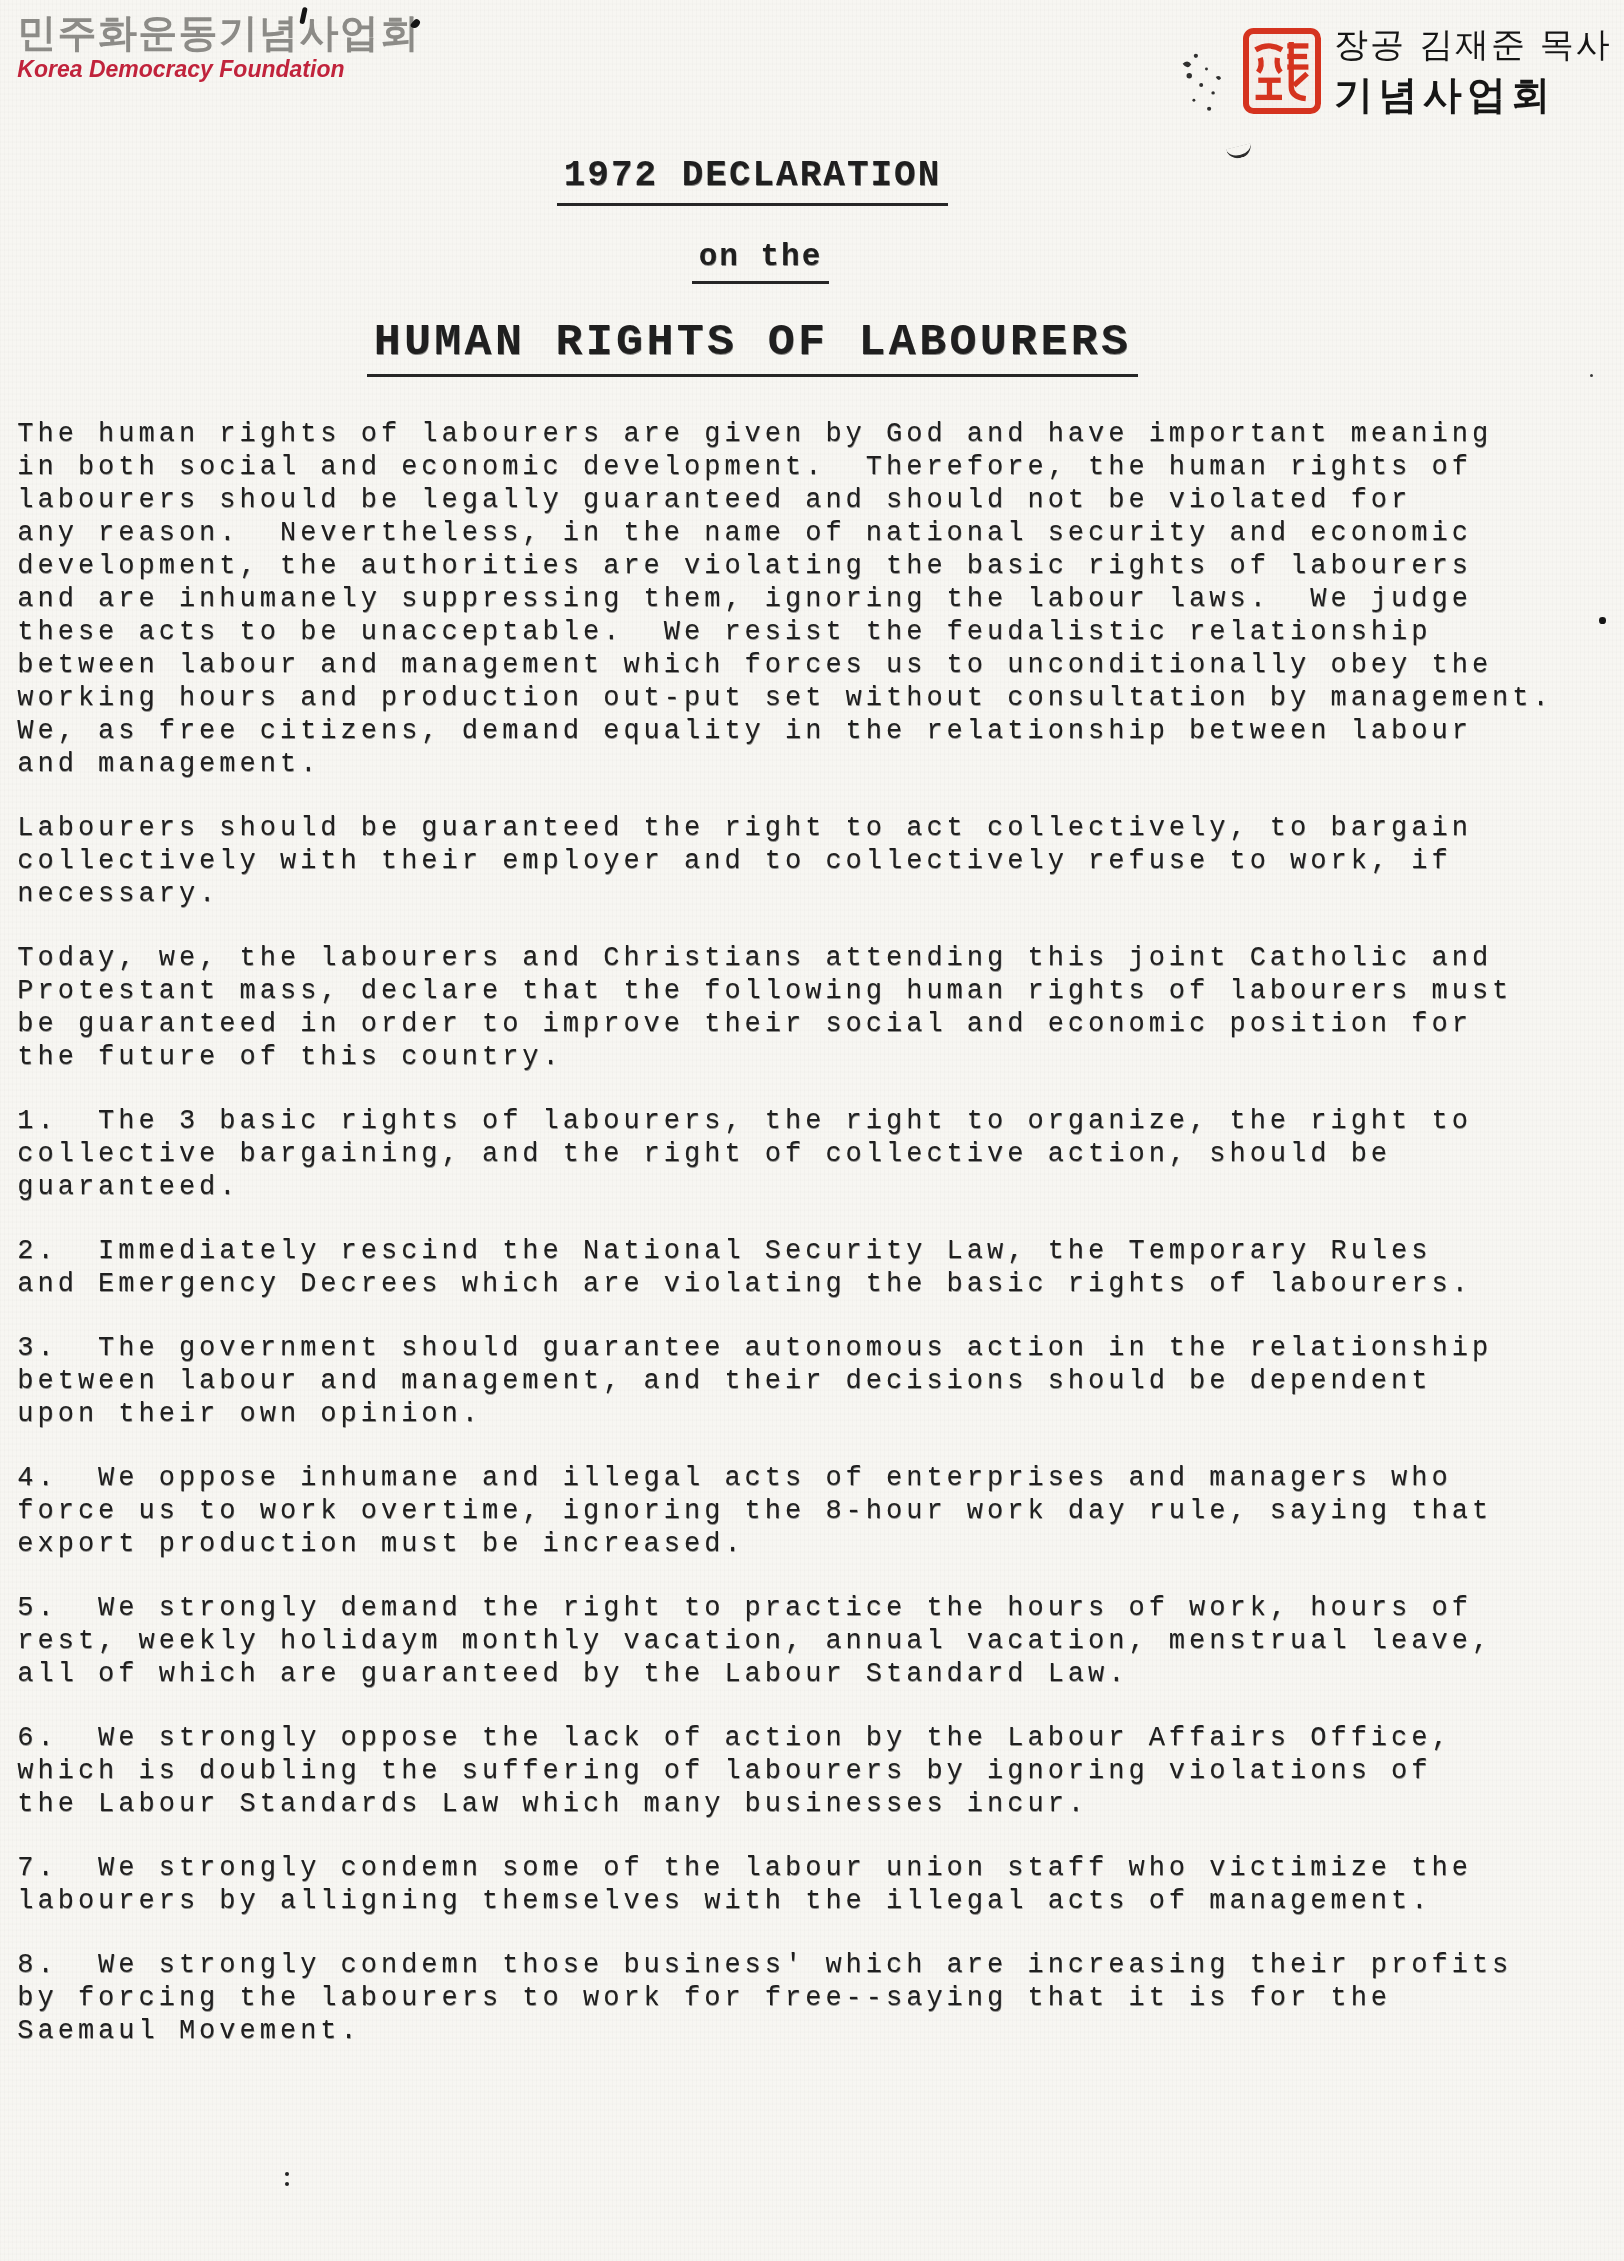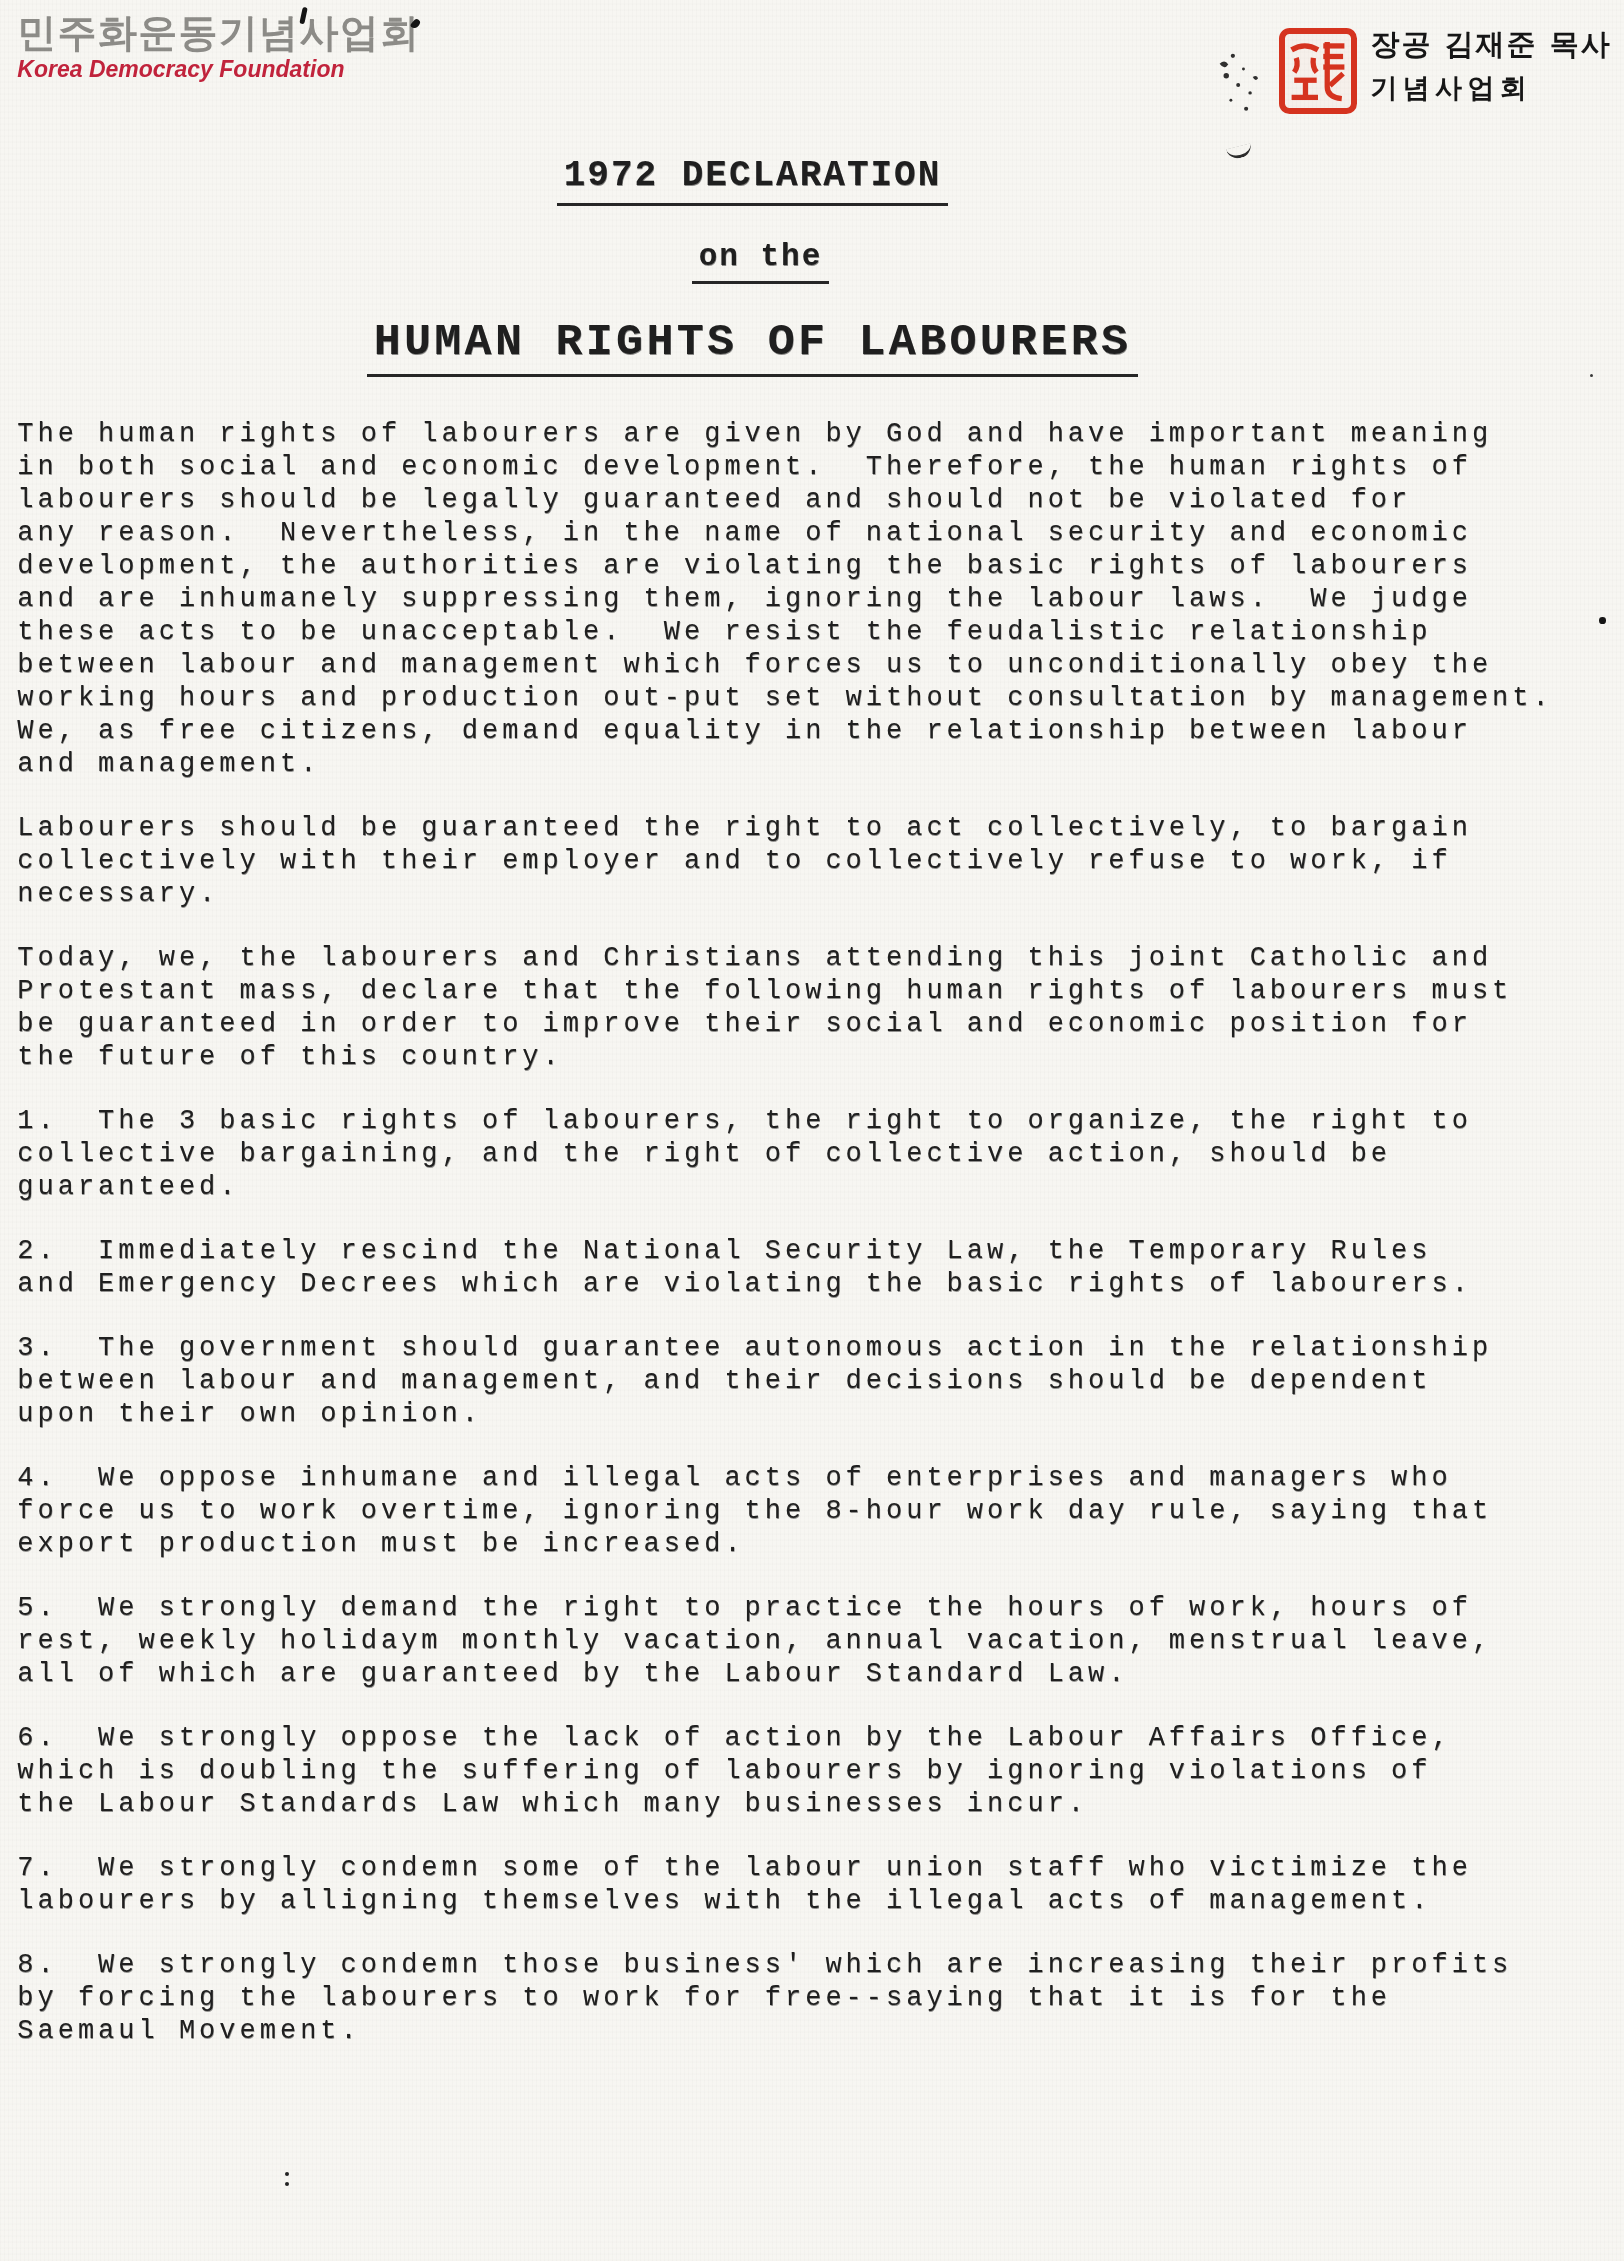--- a/index.html
+++ b/index.html
@@ -27,22 +27,22 @@
     font-size:23px; line-height:27px; color:#c2233c; margin-top:1.3px;
   }
   .seal-area { display:flex; gap:13.3px; align-items:flex-start; margin-top:17.3px; padding-right:4px; position:relative; }
   .splatter { margin-top:9.3px; }
   .stamp {
     flex:none; width:78px; height:86px; box-sizing:border-box;
     border:6px solid #d5331f; border-radius:10.6px; position:relative; background:rgba(213,51,31,0.03);
   }
   .stamp svg { position:absolute; inset:0; width:100%; height:100%; }
   .calligraphy { font-family:"DejaVu Sans",sans-serif; color:#161616; }
-  .calligraphy .cline1 { font-size:29px; line-height:32px; font-weight:bold; letter-spacing:2px; }
-  .calligraphy .cline2 { font-size:27px; line-height:43px; font-weight:bold; letter-spacing:5.3px; margin-top:6px; }
+  .calligraphy .cline1 { font-size:34px; line-height:32px; font-weight:normal; letter-spacing:2px; }
+  .calligraphy .cline2 { font-size:39px; line-height:43px; font-weight:bold; letter-spacing:5.3px; margin-top:13px; }
 
   
   .title-block { text-align:center; margin-top:35px; transform:translateX(-60px); }
   .title-line { margin:0 0 33px 0; }
   .title-line span {
     display:inline-block; font-weight:bold; letter-spacing:2px;
     border-bottom:3.3px solid #262626; padding:0 6.7px 6.7px;
     text-shadow:0.5px 0.5px 0 rgba(25,25,25,0.5);
   }
   .t1 span { font-size:36px; }

